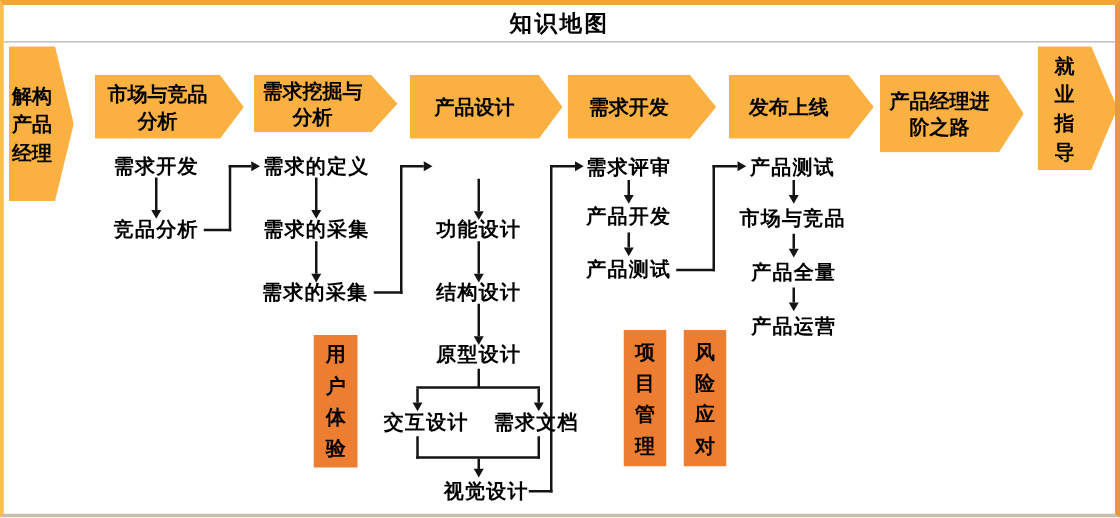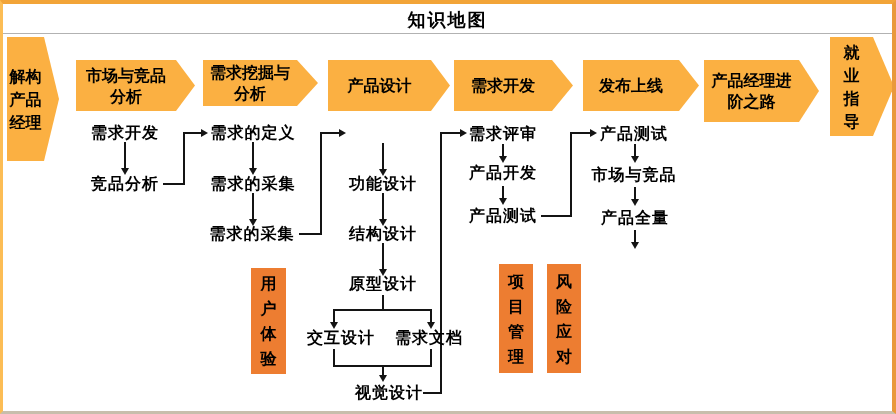--- a/index.html
+++ b/index.html
@@ -154,20 +154,21 @@
   <div class="node" style="left:426px;top:323px">需求文档</div>
   <div class="node" style="left:386px;top:378px">视觉设计</div>
 
   <div class="node" style="left:500px;top:119px">需求评审</div>
   <div class="node" style="left:500px;top:158px">产品开发</div>
   <div class="node" style="left:500px;top:201px">产品测试</div>
 
   <div class="node" style="left:631px;top:119px">产品测试</div>
   <div class="node" style="left:631px;top:160px">市场与竞品</div>
   <div class="node" style="left:632px;top:203px">产品全量</div>
+  <div class="node" style="left:632px;top:246px">产品运营</div>
 
   <div class="sidebox" style="left:248px;top:264px;width:35px;height:106px">
     <div class="bl">用</div>
     <div class="bl">户</div>
     <div class="bl">体</div>
     <div class="bl">验</div>
   </div>
 
   <div class="sidebox" style="left:496px;top:260px;width:34px;height:109px">
     <div class="bl">项</div>

